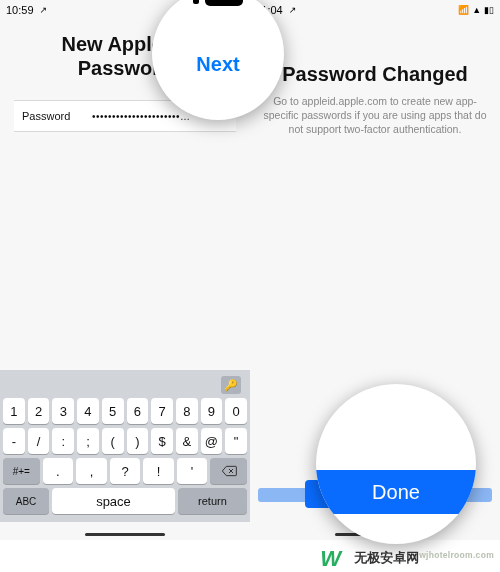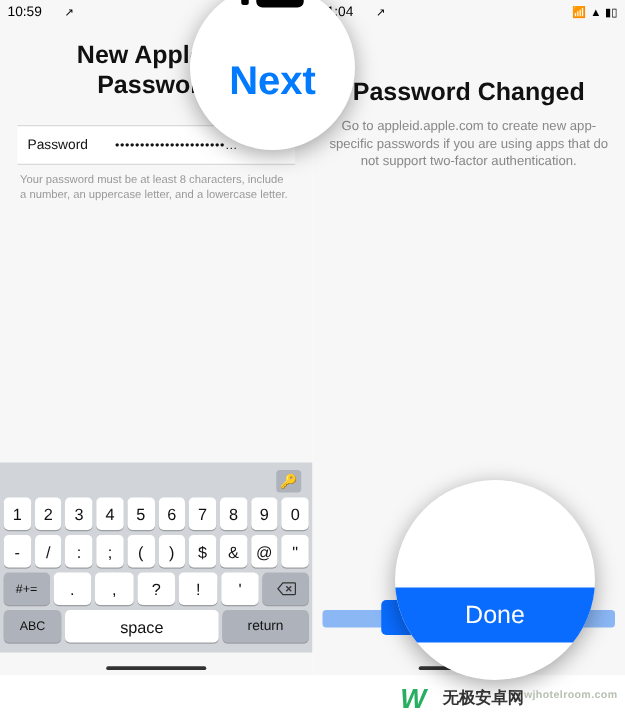--- a/index.html
+++ b/index.html
@@ -4,21 +4,21 @@
 <style>
   * { margin: 0; padding: 0; box-sizing: border-box; font-family: -apple-system, BlinkMacSystemFont, "Segoe UI", Helvetica, Arial, sans-serif; }
   body { width: 500px; height: 572px; background: #fff; position: relative; overflow: hidden; }
 
   
   .screens { display: flex; width: 500px; height: 540px; }
   .screen { width: 250px; height: 540px; background: #f7f7f7; position: relative; display: flex; flex-direction: column; }
 
   
   .status-bar { height: 20px; display: flex; align-items: center; justify-content: space-between; padding: 0 6px; font-size: 11px; color: #000; background: #f7f7f7; }
-  .status-left { display: flex; align-items: center; gap: 18px; justify-content: center; }
+  .status-left { display: flex; align-items: center; gap: 6px; justify-content: center; }
   .status-right { display: flex; align-items: center; gap: 3px; }
   .arrow { font-size: 9px; }
   .signal, .wifi, .batt { font-size: 9px; }
 
   
   .nav-bar { height: 30px; display: flex; align-items: center; padding: 0 10px; font-size: 14px; color: #007aff; }
   .nav-left { }
 
   
   .heading { text-align: center; font-size: 20px; font-weight: 600; color: #111; margin-top: 12px; line-height: 1.2; }
@@ -48,21 +48,21 @@
   .home-ind { position: absolute; bottom: 4px; left: 50%; transform: translateX(-50%); width: 80px; height: 3px; background: #333; border-radius: 2px; }
 
   
   .done-bar { position: absolute; bottom: 32px; left: 8px; right: 8px; height: 28px; display: flex; align-items: center; }
   .done-strip { position: absolute; left: 0; right: 0; top: 8px; height: 14px; background: #8bb7f5; border-radius: 3px; }
   .done-btn { position: relative; margin: 0 auto; width: 140px; height: 28px; background: #0a6cff; border-radius: 4px; color: #fff; display: flex; align-items: center; justify-content: center; font-size: 14px; font-weight: 500; }
 
   
   .magnifier { position: absolute; border-radius: 50%; background: #fff; box-shadow: 0 4px 18px rgba(0,0,0,0.35); display: flex; align-items: center; justify-content: center; z-index: 50; }
   .mag-top { top: -12px; left: 152px; width: 132px; height: 132px; }
-  .mag-top-label { color: #007aff; font-size: 32px; font-weight: 600; margin-top: 20px; }
+  .mag-top-label { color: #007aff; font-size: 20px; font-weight: 600; margin-top: 20px; }
   .mag-notch { position: absolute; top: 8px; left: 50%; transform: translateX(-50%); display: flex; gap: 6px; align-items: center; }
   .mag-notch .dot { width: 6px; height: 6px; background: #000; border-radius: 2px; }
   .mag-notch .bar { width: 38px; height: 10px; background: #000; border-radius: 5px; }
   .mag-bottom { bottom: 28px; left: 316px; width: 160px; height: 160px; overflow: hidden; }
   .mag-bottom-inner { position: absolute; bottom: 30px; left: 0; right: 0; height: 44px; background: #0a6cff; display: flex; align-items: center; justify-content: center; color: #fff; font-size: 20px; font-weight: 500; }
 
   
   .watermark { position: absolute; right: 6px; bottom: 4px; display: flex; align-items: center; gap: 4px; z-index: 60; }
   .wm-icon { width: 30px; height: 22px; position: relative; }
   .wm-w { font-size: 22px; font-weight: 800; color: #27ae60; letter-spacing: -2px; font-style: italic; text-shadow: 0 1px 0 #fff; }
@@ -96,21 +96,20 @@
       <span>New Apple ID</span><br>
       <span>Password</span>
     </div>
 
     <div class="form">
       <div class="field">
         <div class="field-label">Password</div>
         <div class="field-value">••••••••••••••••••••••…</div>
       </div>
     </div>
-    <div class="hint">Your password must be at least 8 characters, include a number, an uppercase letter, and a lowercase letter.</div>
 
     <div class="keyboard">
       <div class="key-lock-row">
         <div class="key-lock">🔑</div>
       </div>
       <div class="kb-row">
         <div class="key">1</div>
         <div class="key">2</div>
         <div class="key">3</div>
         <div class="key">4</div>

